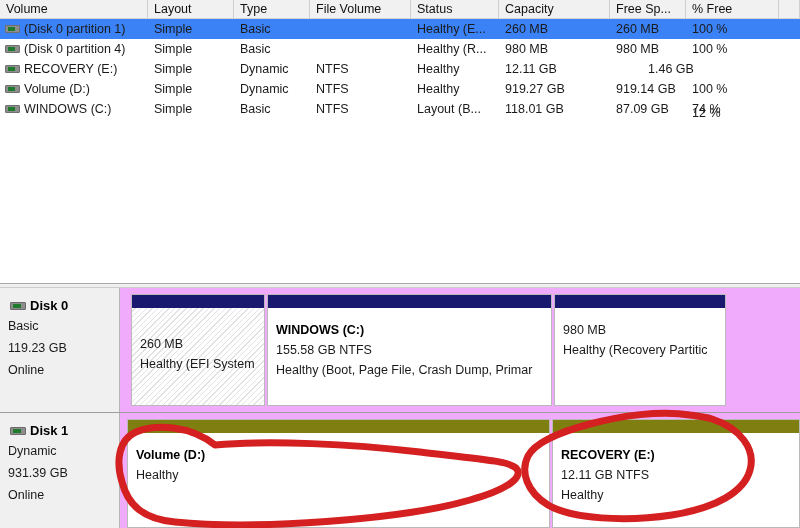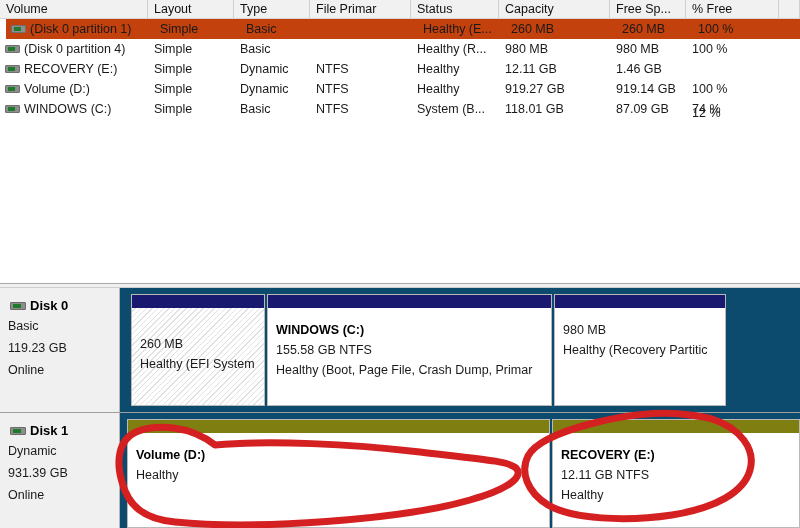--- a/index.html
+++ b/index.html
@@ -50,21 +50,21 @@
     background: #f1f1f1;
   }
 
   .vl-rows { position: relative; }
   .vl-row {
     position: relative;
     height: 20px;
     line-height: 20px;
     white-space: nowrap;
   }
-  .vl-row.selected { background: #c2410c; margin-left: 6px; }
+  .vl-row.selected { background: #3b82f6; }
   .vl-row .cell {
     position: absolute;
     top: 0;
     height: 20px;
     line-height: 20px;
     padding-left: 6px;
     box-sizing: border-box;
     font-size: 12.5px;
     color: #1a1a1a;
     white-space: nowrap;
@@ -104,21 +104,21 @@
     border-bottom: 1px solid #cdcdcd;
     box-sizing: border-box;
   }
 
   
   #graph-pane {
     position: absolute;
     left: 0; top: 288px;
     width: 800px;
     height: 240px;
-    background: #0c4a6e;
+    background: #f0abfc;
     overflow: hidden;
   }
 
   .disk-row {
     position: absolute;
     left: 0;
     width: 800px;
     box-sizing: border-box;
   }
   #disk-row-0 { top: 0; height: 125px; border-bottom: 1px solid #9e9e9e; }
@@ -231,21 +231,21 @@
   }
 </style>
 </head>
 <body>
 
 <div id="volume-list">
   <div class="vl-header" id="vl-header">
       <div class="hcell" style="left: 0px; width: 148px;">Volume</div>
       <div class="hcell" style="left: 148px; width: 86px;">Layout</div>
       <div class="hcell" style="left: 234px; width: 76px;">Type</div>
-      <div class="hcell" style="left: 310px; width: 101px;">File Primar</div>
+      <div class="hcell" style="left: 310px; width: 101px;">File Volume</div>
       <div class="hcell" style="left: 411px; width: 88px;">Status</div>
       <div class="hcell" style="left: 499px; width: 111px;">Capacity</div>
       <div class="hcell" style="left: 610px; width: 76px;">Free Sp...</div>
       <div class="hcell" style="left: 686px; width: 93px;">% Free</div>
       <div class="hcell" style="left: 779px; width: 21px;"></div>
     </div>
   <div class="vl-rows" id="vl-rows">
       <div class="vl-row selected">
         <span class="drive-mini"></span>
         <div class="cell vol" style="left: 0px; width: 148px;">(Disk 0 partition 1)</div>
@@ -269,41 +269,41 @@
         <div class="cell" style="left: 686px; width: 93px;">100 %</div>
       </div>
       <div class="vl-row">
         <span class="drive-mini"></span>
         <div class="cell vol" style="left: 0px; width: 148px;">RECOVERY (E:)</div>
         <div class="cell" style="left: 148px; width: 86px;">Simple</div>
         <div class="cell" style="left: 234px; width: 76px;">Dynamic</div>
         <div class="cell" style="left: 310px; width: 101px;">NTFS</div>
         <div class="cell" style="left: 411px; width: 88px;">Healthy</div>
         <div class="cell" style="left: 499px; width: 111px;">12.11 GB</div>
-        <div class="cell" style="left: 610px; width: 76px;">1.46 GB</div>
+        <div class="cell" style="left: 642px; width: 76px;">1.46 GB</div>
         <div class="cell" style="left: 686px; width: 93px; margin-top: 44px;">12 %</div>
       </div>
       <div class="vl-row">
         <span class="drive-mini"></span>
         <div class="cell vol" style="left: 0px; width: 148px;">Volume (D:)</div>
         <div class="cell" style="left: 148px; width: 86px;">Simple</div>
         <div class="cell" style="left: 234px; width: 76px;">Dynamic</div>
         <div class="cell" style="left: 310px; width: 101px;">NTFS</div>
         <div class="cell" style="left: 411px; width: 88px;">Healthy</div>
         <div class="cell" style="left: 499px; width: 111px;">919.27 GB</div>
         <div class="cell" style="left: 610px; width: 76px;">919.14 GB</div>
         <div class="cell" style="left: 686px; width: 93px;">100 %</div>
       </div>
       <div class="vl-row">
         <span class="drive-mini"></span>
         <div class="cell vol" style="left: 0px; width: 148px;">WINDOWS (C:)</div>
         <div class="cell" style="left: 148px; width: 86px;">Simple</div>
         <div class="cell" style="left: 234px; width: 76px;">Basic</div>
         <div class="cell" style="left: 310px; width: 101px;">NTFS</div>
-        <div class="cell" style="left: 411px; width: 88px;">System (B...</div>
+        <div class="cell" style="left: 411px; width: 88px;">Layout (B...</div>
         <div class="cell" style="left: 499px; width: 111px;">118.01 GB</div>
         <div class="cell" style="left: 610px; width: 76px;">87.09 GB</div>
         <div class="cell" style="left: 686px; width: 93px;">74 %</div>
       </div>
     </div>
 </div>
 
 <div id="splitter"></div>
 
 <div id="graph-pane">

